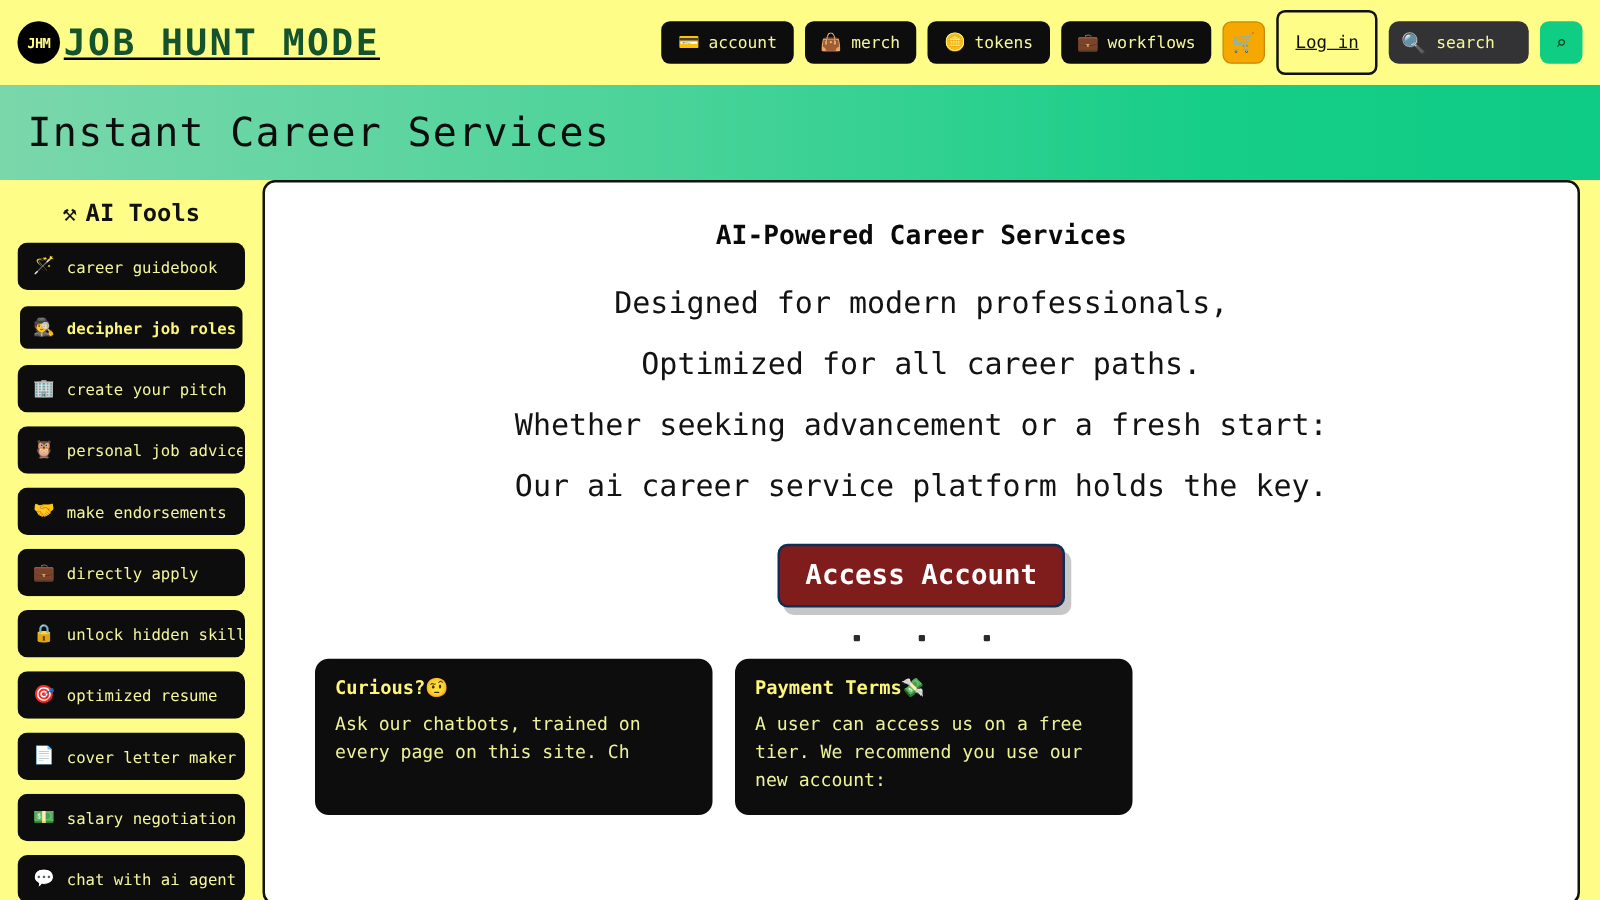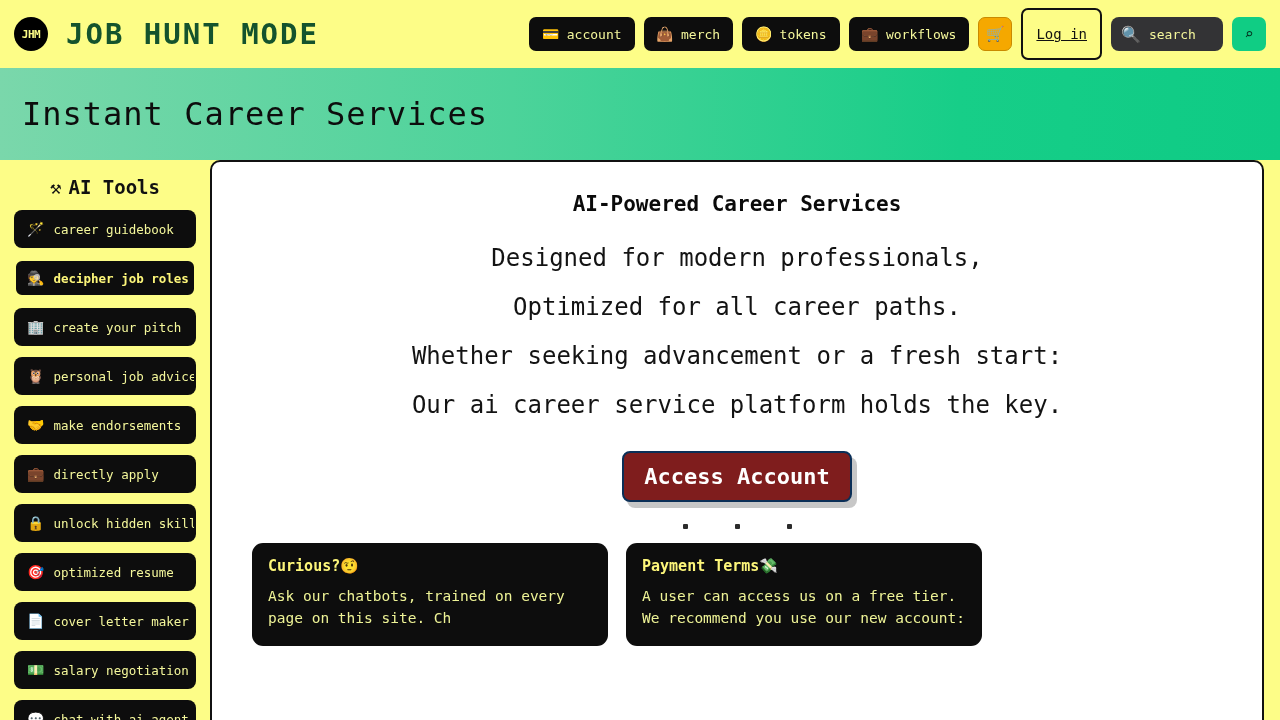--- a/index.html
+++ b/index.html
@@ -12,21 +12,21 @@
 
   
   #header {
     height: 68px;
     background: #fdfd87;
     display: flex;
     align-items: center;
     padding: 0 14px 0 14px;
     position: relative;
   }
-  #brand { display: flex; align-items: center; gap: 18px; }
+  #brand { display: flex; align-items: center; gap: 3px; text-decoration: underline; }
   #logo-mark {
     width: 34px; height: 34px; border-radius: 50%;
     background: #000; color: #fdfd87;
     display: flex; align-items: center; justify-content: center;
     font-size: 11px; font-weight: bold; letter-spacing: -0.5px;
     font-family: "DejaVu Sans Mono", monospace;
   }
   #brand-title {
     font-size: 29px; font-weight: bold; color: #14532d;
     letter-spacing: 2px;
@@ -73,21 +73,21 @@
   #search-input::placeholder { color: #f4f79b; opacity: 1; }
   #search-submit {
     background: #10cd84; border: none; border-radius: 7px;
     height: 34px; width: 34px;
     display: flex; align-items: center; justify-content: center;
     cursor: pointer; color: #04321f; font-size: 15px;
   }
 
   
   #banner {
-    height: 92px;
+    height: 76px;
     background: linear-gradient(90deg, #7ad7ab 0%, #4cd39a 40%, #17ce88 75%, #0ecb85 100%);
     display: flex; align-items: center;
     padding-left: 22px;
   }
   #banner-title {
     font-family: "DejaVu Sans Mono", monospace;
     font-size: 32px; color: #0d0d0d; letter-spacing: 1px;
   }
 
   
@@ -179,21 +179,21 @@
   .dot {
     width: 5px; height: 5px; background: #2b2b2b; border-radius: 1px;
   }
   #cards-row {
     display: flex; gap: 18px;
     padding: 14px 40px 0 40px;
     justify-content: flex-start;
   }
   .info-card {
     background: #0d0d0d; border-radius: 11px;
-    width: 356px; padding: 14px 16px 16px 16px;
+    width: 318px; padding: 14px 16px 16px 16px;
     text-align: left;
   }
   .card-title {
     font-family: "DejaVu Sans Mono", monospace;
     font-size: 15px; font-weight: bold; color: #fdf67a;
     margin-bottom: 10px;
   }
   .card-body {
     font-family: "DejaVu Sans Mono", monospace;
     font-size: 14.5px; color: #eef396; line-height: 1.55;

